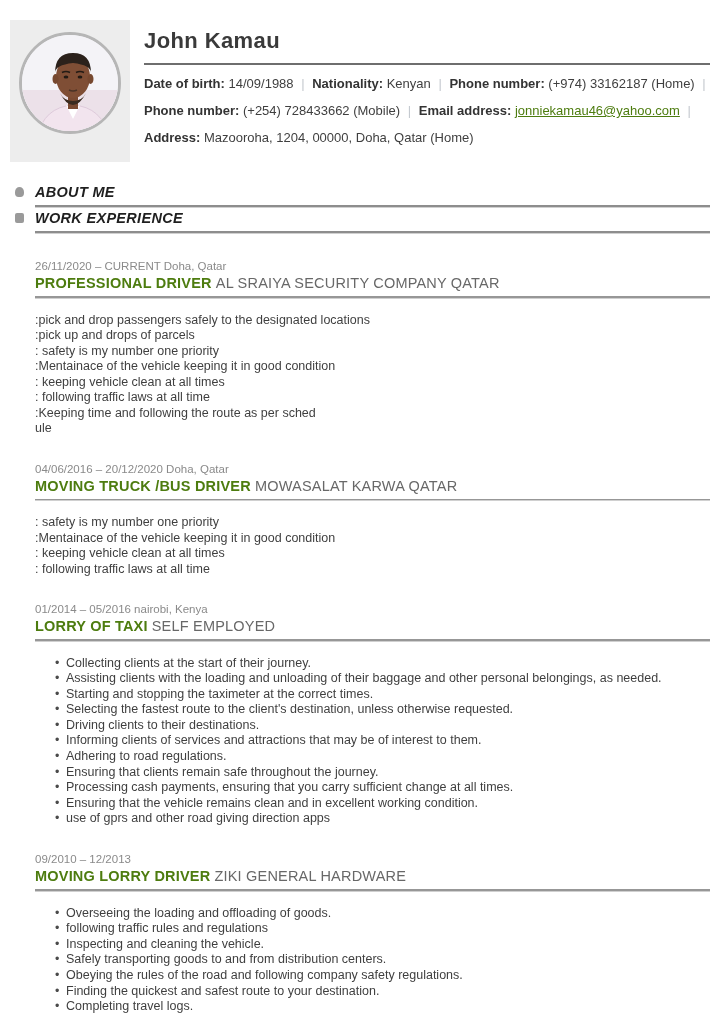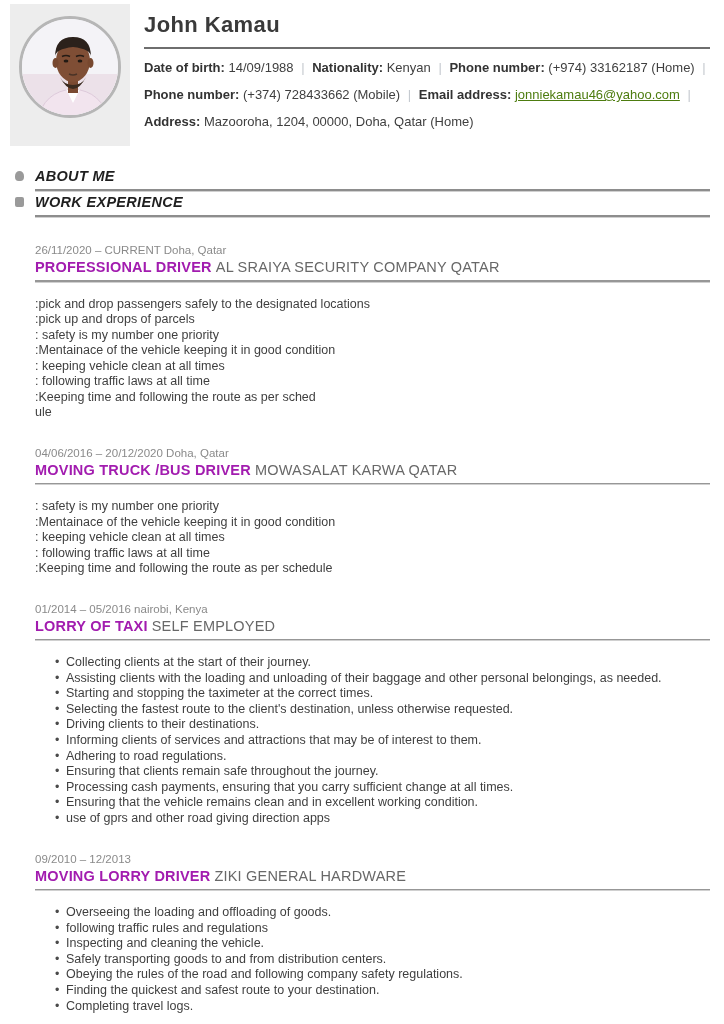--- a/index.html
+++ b/index.html
@@ -7,21 +7,21 @@
   body {
     width: 724px; height: 1024px;
     background: #ffffff;
     font-family: "Liberation Sans", sans-serif;
     color: #3f3f3f;
     -webkit-font-smoothing: antialiased;
   }
   .page { position: relative; width: 724px; height: 1024px; background: #fff; overflow: hidden; }
 
   
-  .header { display: flex; padding: 4px 14px 0 10px; }
+  .header { display: flex; padding: 20px 14px 0 10px; }
   .photo-box {
     width: 120px; height: 142px; flex: 0 0 120px;
     background: #ededed;
     display: flex; justify-content: center; align-items: flex-start;
     padding-top: 12px;
   }
   .photo-ring {
     width: 102px; height: 102px; border-radius: 50%;
     border: 3px solid #b6b6b6; overflow: hidden; background: #f3f2f6;
   }
@@ -49,21 +49,21 @@
     font-size: 14.5px; font-weight: bold; color: #1f1f1f;
     letter-spacing: 0.3px; padding-bottom: 5px;
   }
   .heading-rule { height: 3px; background: linear-gradient(to bottom, #8d8d8d 0 55%, #d0d0d0 55% 100%); }
 
   .about-text { font-size: 13px; color: #3f3f3f; margin: 13px 0 17px 0; }
 
   .job { margin-top: 26px; }
   .job-meta { font-size: 11.5px; color: #8a8a8a; margin-bottom: 3px; }
   .job-titleline { padding-bottom: 5px; font-size: 14.5px; }
-  .job-role { font-weight: bold; color: #a21caf; letter-spacing: 0.2px; text-align: center; }
+  .job-role { font-weight: bold; color: #4d7c0f; letter-spacing: 0.2px; text-align: center; }
   .job-company { color: #686868; letter-spacing: 0.2px; }
   .title-rule { height: 2.5px; background: linear-gradient(to bottom, #979797 0 55%, #d0d0d0 55% 100%); }
 
   .duty-list { margin-top: 14px; }
   .duty-line { font-size: 12.5px; line-height: 15.5px; color: #3f3f3f; }
 
   .bullet-list { margin-top: 14px; padding-left: 20px; }
   .bullet-item { font-size: 12.5px; line-height: 15.6px; color: #3f3f3f; display: flex; }
   .bullet-marker { flex: 0 0 11px; color: #4a4a4a; }
 </style>
@@ -106,21 +106,21 @@
         <b>Nationality:</b>
         <span>Kenyan</span>
         <span class="sep">|</span>
         <b>Phone number:</b>
         <span>(+974) 33162187 (Home)</span>
         <span class="sep">|</span>
       </div>
 
       <div class="contact-line">
         <b>Phone number:</b>
-        <span>(+374) 728433662 (Mobile)</span>
+        <span>(+254) 728433662 (Mobile)</span>
         <span class="sep">|</span>
         <b>Email address:</b>
         <a href="#" class="email-link">jonniekamau46@yahoo.com</a>
         <span class="sep">|</span>
       </div>
 
       <div class="contact-line">
         <b>Address:</b>
         <span>Mazooroha, 1204, 00000, Doha, Qatar (Home)</span>
       </div>
@@ -165,21 +165,20 @@
       <div class="job-titleline">
         <span class="job-role">MOVING TRUCK /BUS DRIVER</span>
         <span class="job-company">MOWASALAT KARWA QATAR</span>
       </div>
       <div class="title-rule"></div>
       <div class="duty-list">
           <div class="duty-line">: safety is my number one priority</div>
           <div class="duty-line">:Mentainace of the vehicle keeping it in good condition</div>
           <div class="duty-line">: keeping vehicle clean at all times</div>
           <div class="duty-line">: following traffic laws at all time</div>
-          <div class="duty-line">:Keeping time and following the route as per schedule</div>
         </div>
     </div>
 
     <div class="job">
       <div class="job-meta">01/2014 – 05/2016 nairobi, Kenya</div>
       <div class="job-titleline">
         <span class="job-role">LORRY OF TAXI</span>
         <span class="job-company">SELF EMPLOYED</span>
       </div>
       <div class="title-rule"></div>

